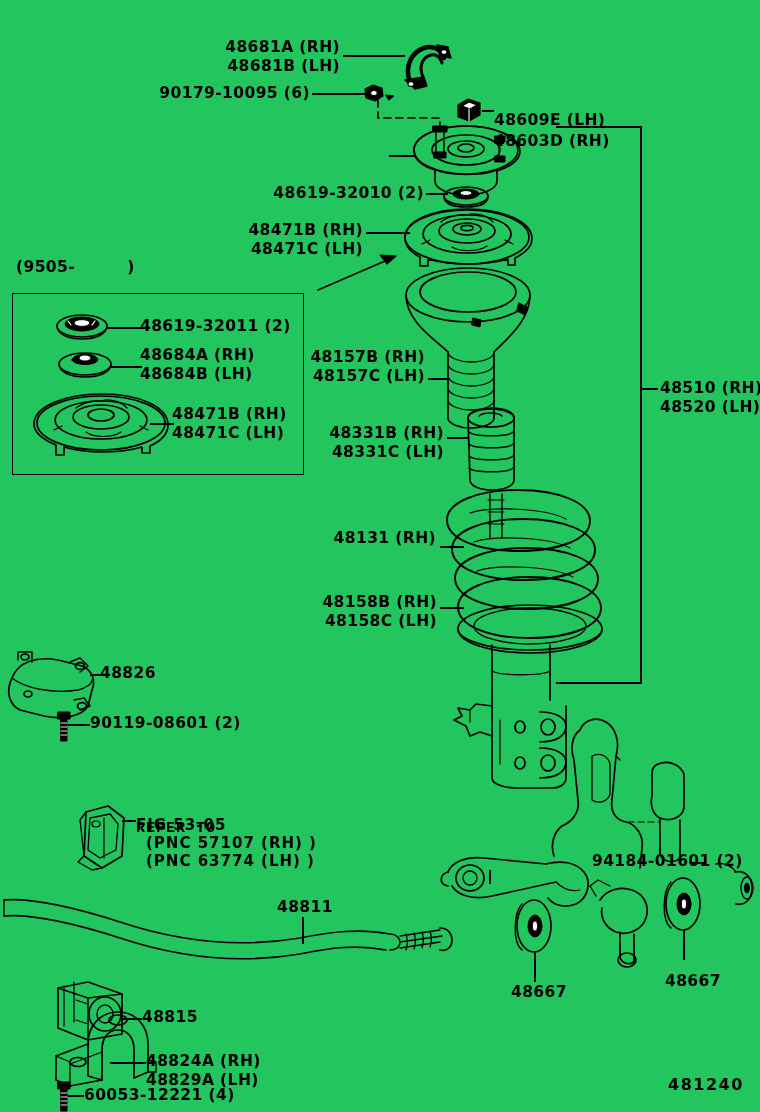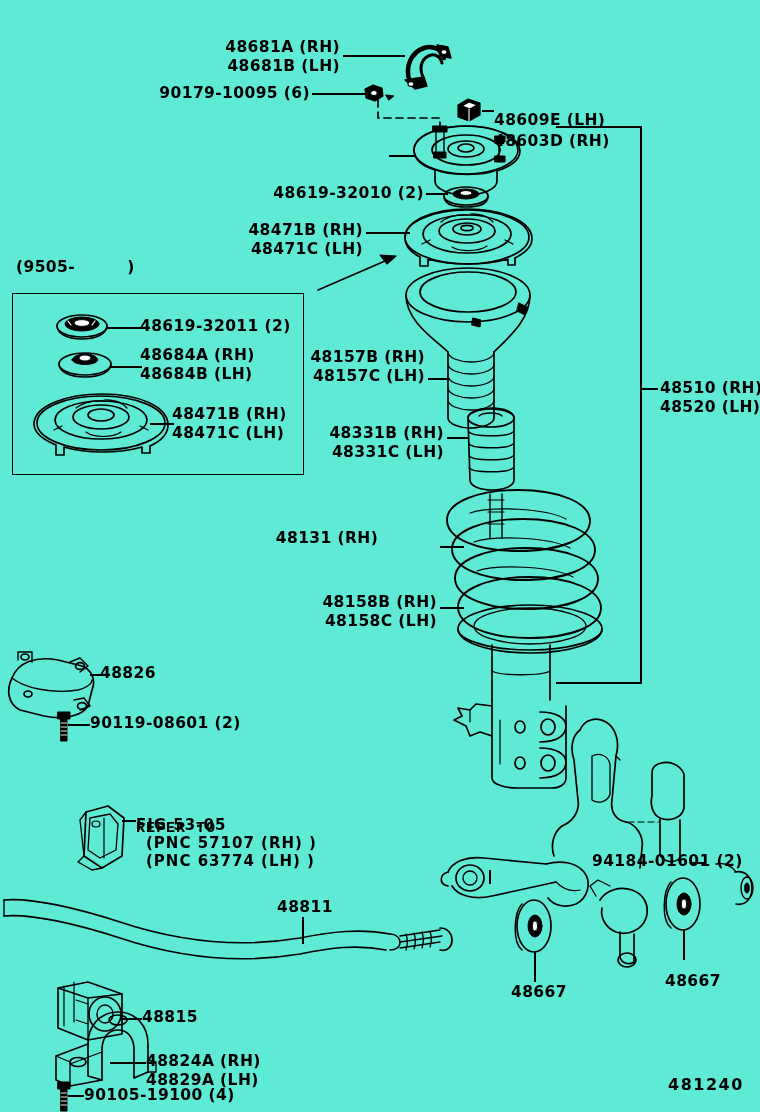--- a/index.html
+++ b/index.html
@@ -6,21 +6,21 @@
   html,body{margin:0;padding:0;background:#ffffff;}
   body{
     font-family:"DejaVu Sans","Liberation Sans",sans-serif;
     color:#000;
     -webkit-font-smoothing:none;
   }
   #sheet{
     position:relative;
     width:760px;
     height:1112px;
-    background:#5eead4;
+    background:#22c55e;
     overflow:hidden;
   }
   
   .lbl{
     position:absolute;
     font-family:"DejaVu Sans","Liberation Sans",sans-serif;
     font-weight:bold;
     font-size:15.5px;
     line-height:19px;
     letter-spacing:0.4px;
@@ -402,21 +402,21 @@
 
   <div class="lbl r" style="left:145px;top:221px;width:218px;">48471B (RH)</div>
   <div class="lbl r" style="left:145px;top:240px;width:218px;">48471C (LH)</div>
 
   <div class="lbl r" style="left:205px;top:348px;width:220px;">48157B (RH)</div>
   <div class="lbl r" style="left:205px;top:367px;width:220px;">48157C (LH)</div>
 
   <div class="lbl r" style="left:222px;top:424px;width:222px;">48331B (RH)</div>
   <div class="lbl r" style="left:222px;top:443px;width:222px;">48331C (LH)</div>
 
-  <div class="lbl r" style="left:218px;top:529px;width:218px;text-align:center;">48131 (RH)</div>
+  <div class="lbl r" style="left:218px;top:529px;width:218px;">48131 (RH)</div>
 
   <div class="lbl r" style="left:205px;top:593px;width:232px;">48158B (RH)</div>
   <div class="lbl r" style="left:205px;top:612px;width:232px;">48158C (LH)</div>
 
   <div class="lbl l" style="left:660px;top:379px;">48510 (RH)</div>
   <div class="lbl l" style="left:660px;top:398px;">48520 (LH)</div>
 
   <div class="lbl l" style="left:16px;top:258px;">(9505-         )</div>
   <div class="lbl l" style="left:140px;top:317px;">48619-32011 (2)</div>
   <div class="lbl l" style="left:140px;top:346px;">48684A (RH)</div>
@@ -429,21 +429,21 @@
 
   <div class="lbl fig" style="left:136px;top:820px;font-family:Liberation Mono, monospace;">REFER TO</div>
   <div class="lbl fig" style="left:136px;top:816px;">FIG 53-05</div>
   <div class="lbl fig" style="left:146px;top:834px;">(PNC 57107 (RH) )</div>
   <div class="lbl fig" style="left:146px;top:852px;">(PNC 63774 (LH) )</div>
 
   <div class="lbl l" style="left:277px;top:898px;">48811</div>
   <div class="lbl l" style="left:142px;top:1008px;">48815</div>
   <div class="lbl l" style="left:146px;top:1052px;">48824A (RH)</div>
   <div class="lbl l" style="left:146px;top:1071px;">48829A (LH)</div>
-  <div class="lbl l" style="left:84px;top:1086px;">90105-19100 (4)</div>
+  <div class="lbl l" style="left:84px;top:1086px;">60053-12221 (4)</div>
 
   <div class="lbl l" style="left:592px;top:852px;">94184-01601 (2)</div>
   <div class="lbl l" style="left:511px;top:983px;">48667</div>
   <div class="lbl l" style="left:665px;top:972px;">48667</div>
 
   <div class="figno" style="left:668px;top:1075px;">481240</div>
 
 </div>
 
 </body></html>

